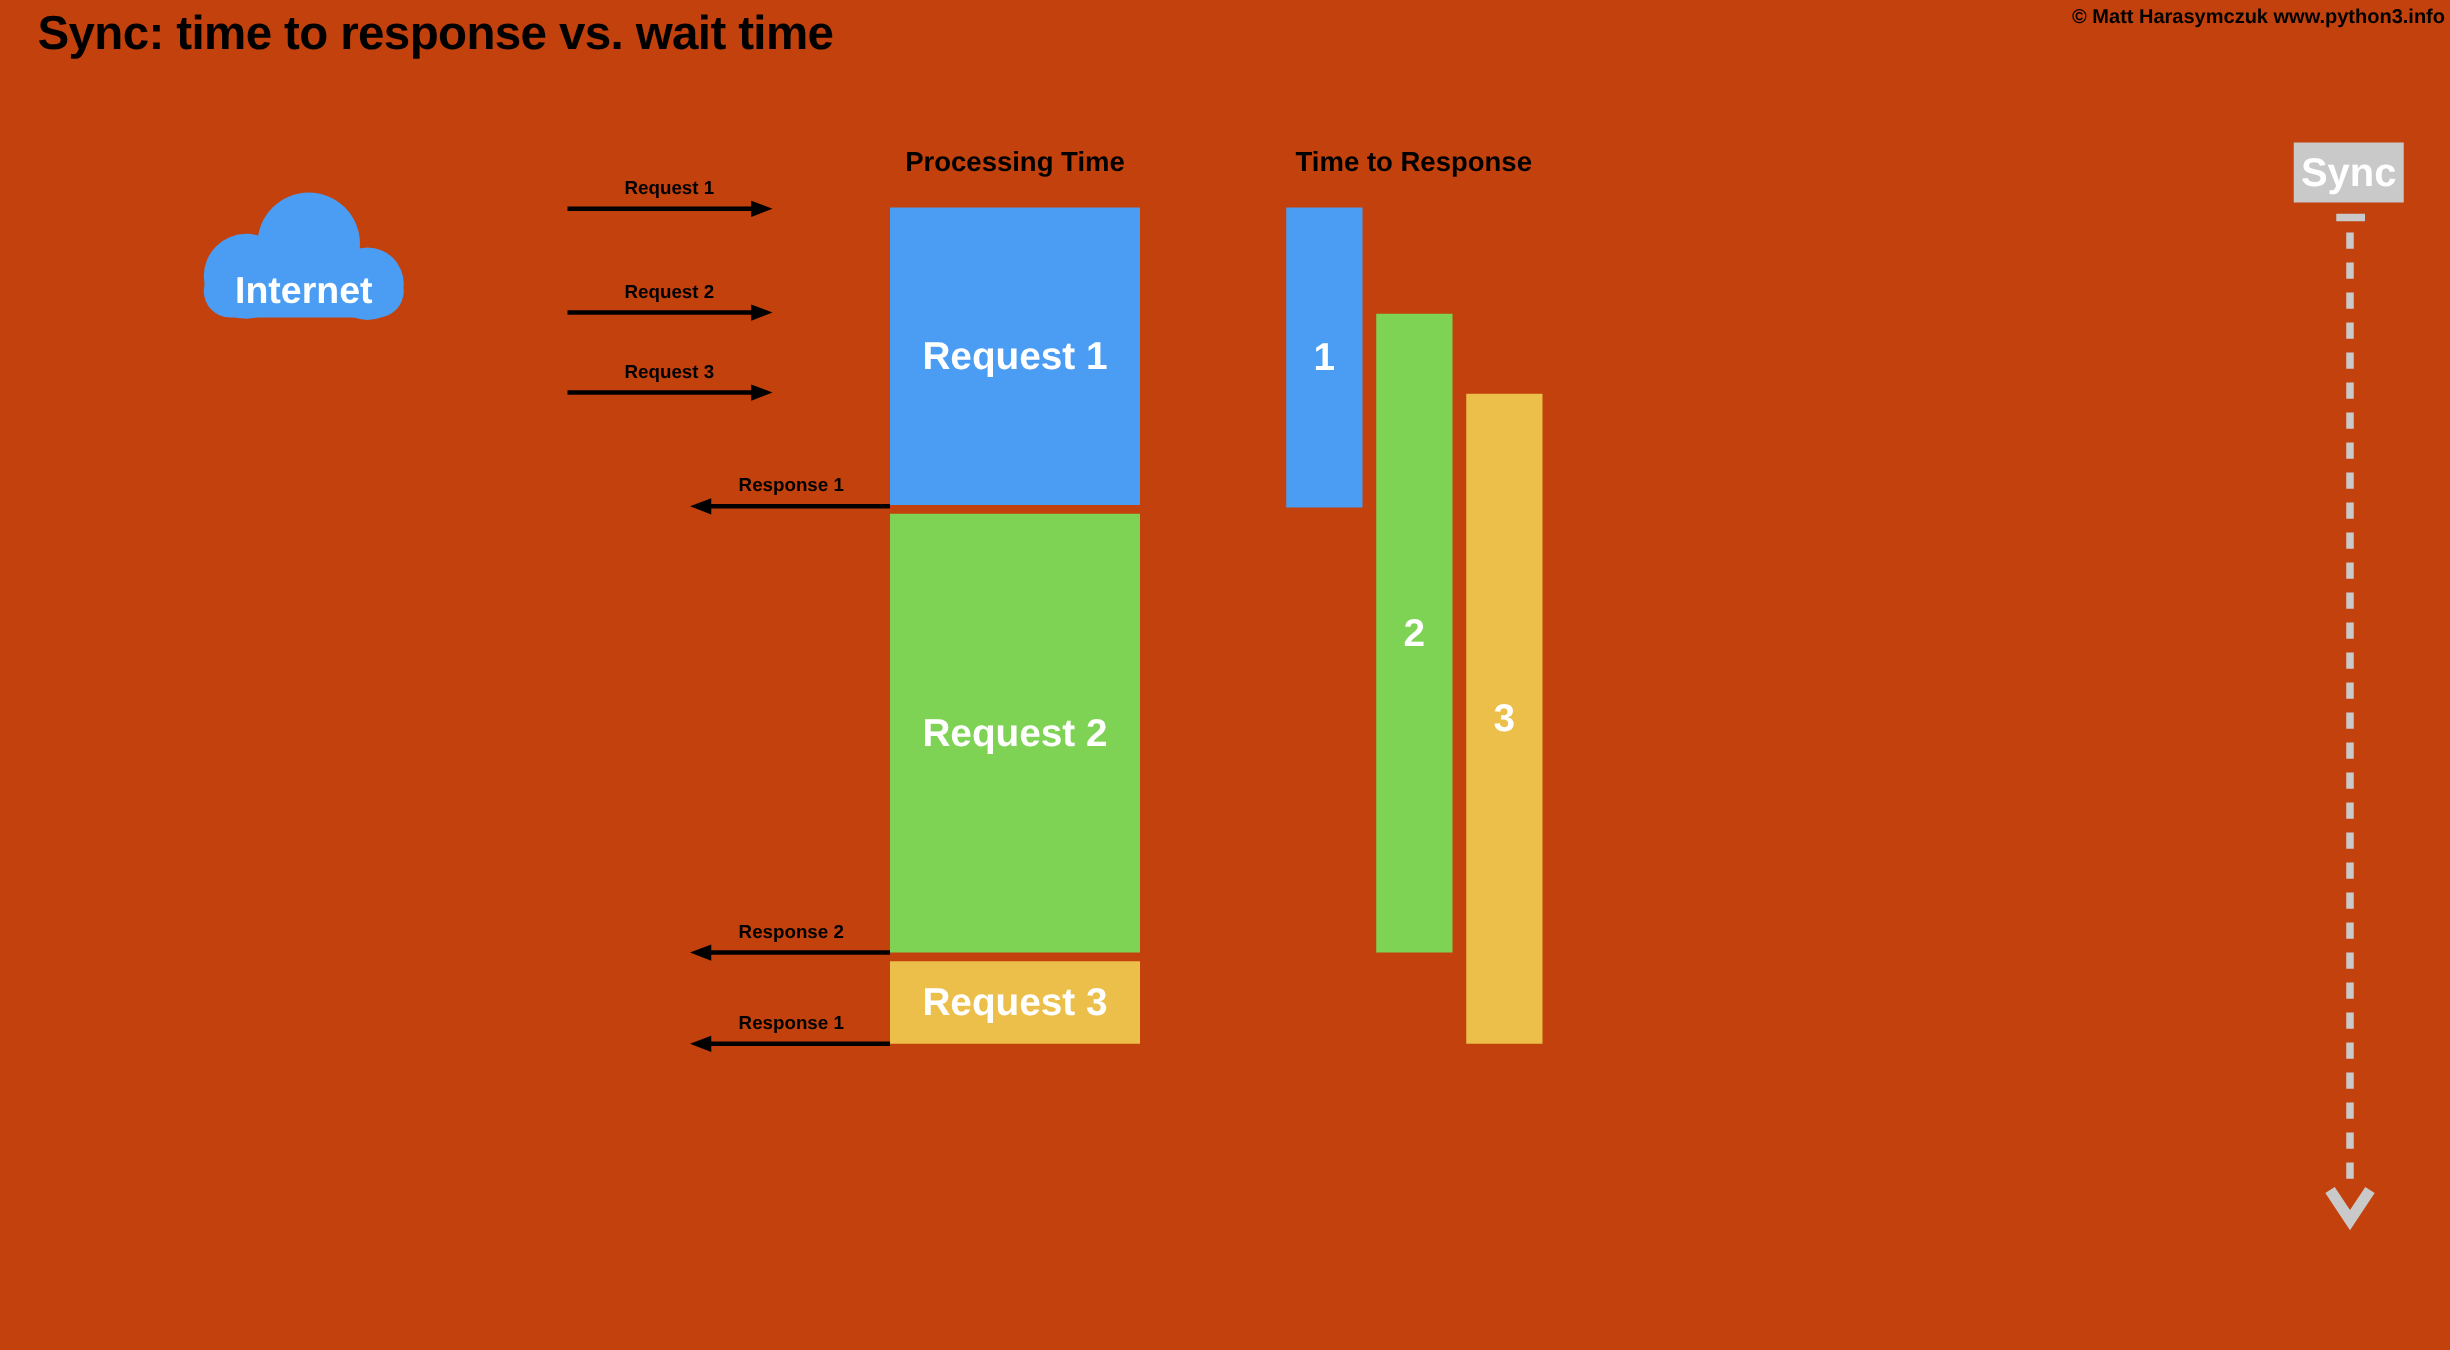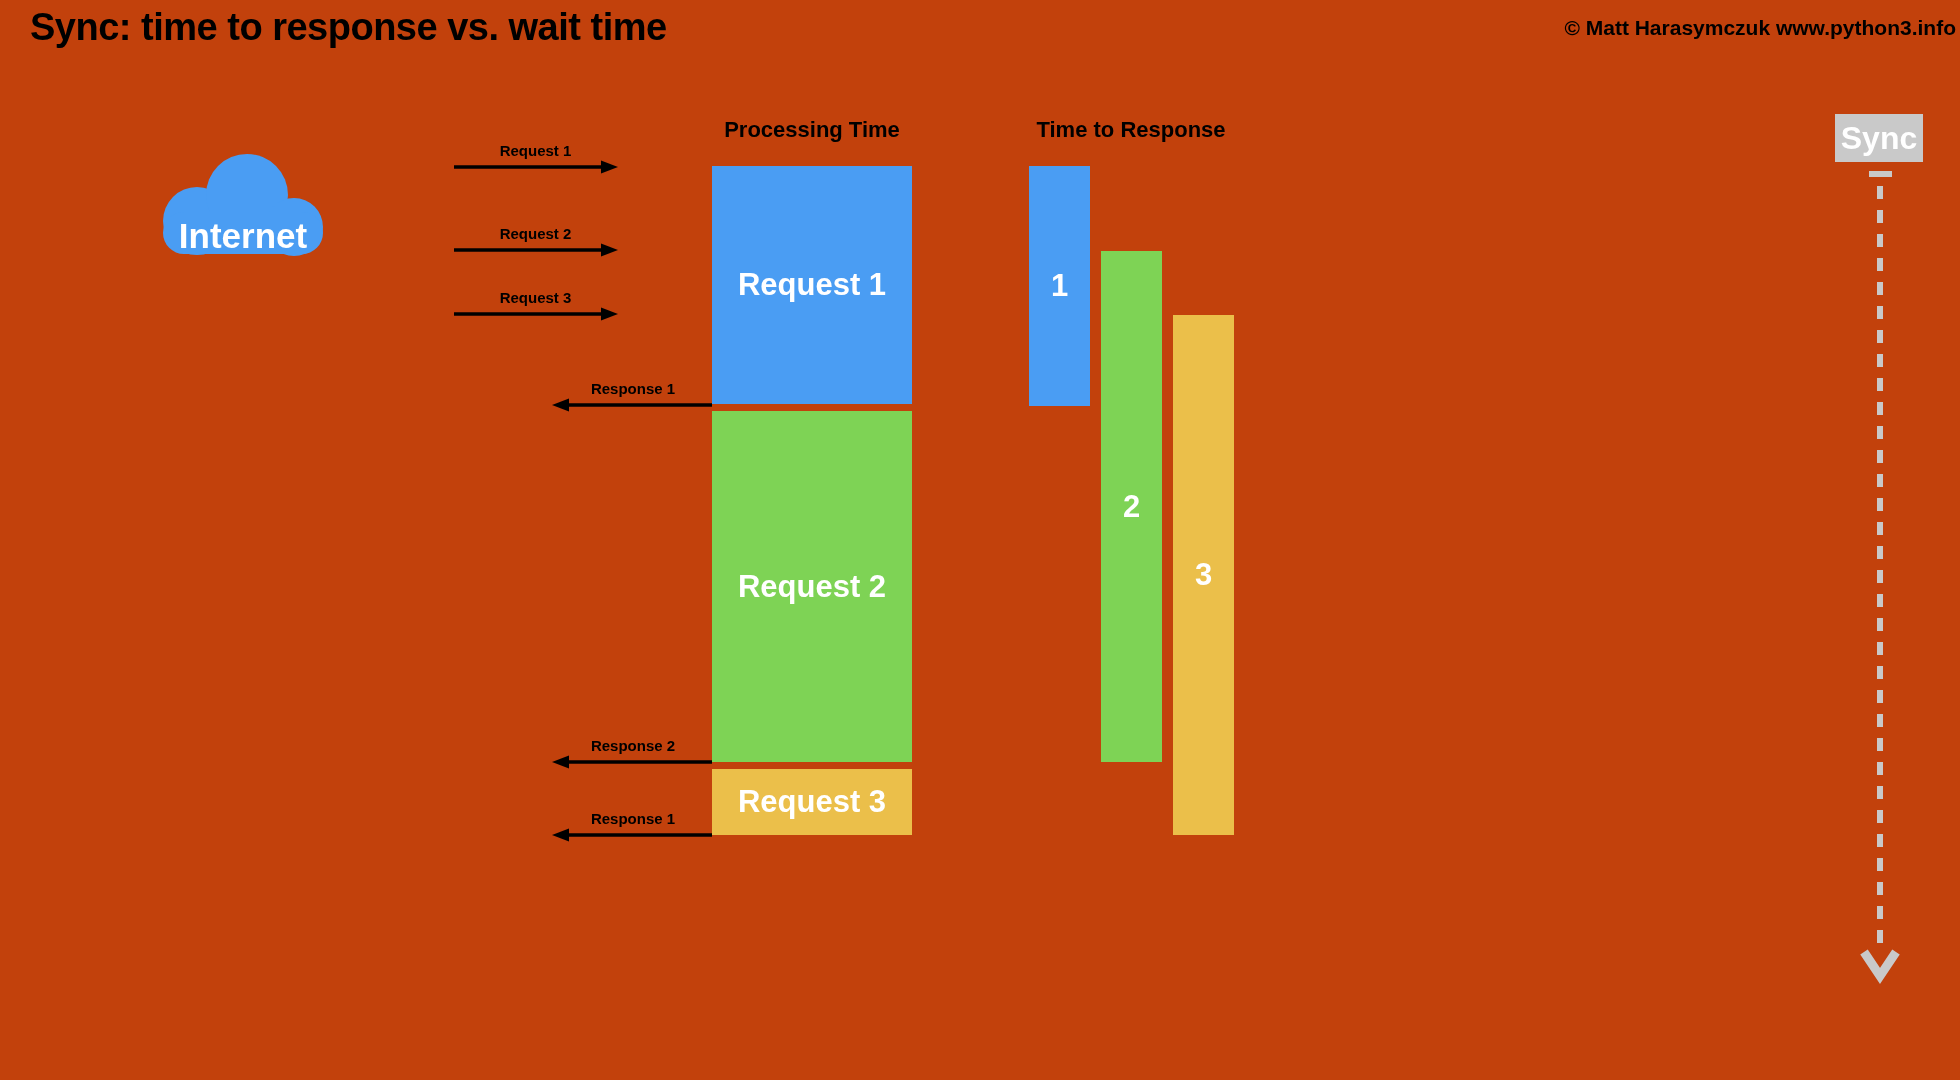--- a/index.html
+++ b/index.html
@@ -22,32 +22,32 @@
     left: 30px; top: 6px;
     margin: 0;
     font-size: 38px;
     font-weight: 700;
     letter-spacing: -0.5px;
     color: #000;
     white-space: nowrap;
   }
   .copyright {
     position: absolute;
-    right: 4px; top: 16px;
-    font-size: 21px;
+    right: 4px; top: 5px;
+    font-size: 16px;
     font-weight: 700;
     color: #000;
     white-space: nowrap;
   }
   .cloud-label {
     position: absolute;
     left: 163px; top: 216px;
     width: 160px;
     text-align: center;
-    font-size: 35px;
+    font-size: 30px;
     font-weight: 700;
     color: #ffffff;
   }
   .col-header {
     position: absolute;
     top: 117px;
     font-size: 22px;
     font-weight: 700;
     text-align: center;
     white-space: nowrap;

